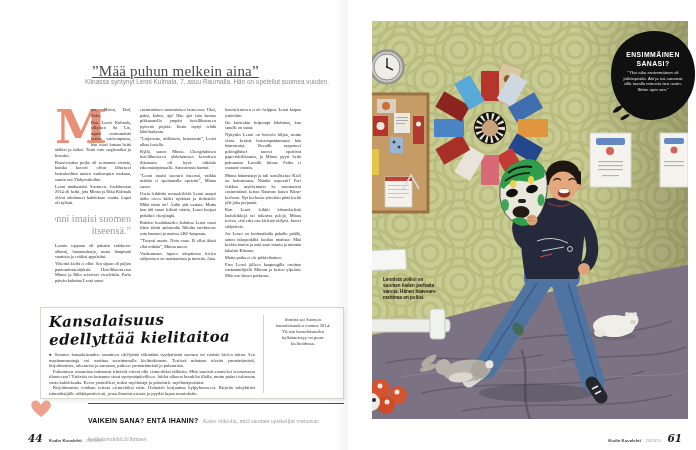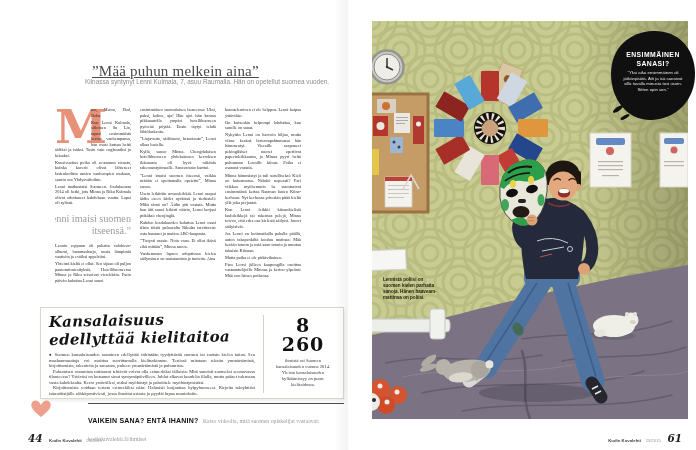--- a/index.html
+++ b/index.html
@@ -98,21 +98,20 @@
       <div class="ib-main">
         <h2 class="ib-heading">Kansalaisuus edellyttää kielitaitoa</h2>
         <div>
             <p>● Suomen kansalaisuuden saaminen edellyttää vähintään tyydyttävää suomen tai ruotsin kielen taitoa. Sen maahanmuuttaja voi osoittaa suorittamalla kielitutkinnon. Testissä mitataan tekstin ymmärtämistä, kirjoittamista, rakenteita ja sanastoa, puheen ymmärtämistä ja puhumista.</p>
             <p>Puhumisen osaamista mittaavat tehtävät voivat olla esimerkiksi tällaisia: Mitä sanoisit suomeksi seuraavassa tilanteessa? Ystäväsi on kutsunut sinut syntymäpäivilleen. Juhlat alkavat kuudelta illalla, mutta pääset tulemaan vasta kahdeksalta. Kerro ystävällesi, miksi myöhästyt ja pahoittele myöhästymistäsi.</p>
             <p>Kirjoittamista voidaan testata esimerkiksi näin: Haluaisit korjauttaa kylpyhuoneesi. Kirjoita taloyhtiösi isännöitsijälle sähköpostiviesti, jossa ilmoitat asiasta ja pyydät lupaa muutoksiin.</p>
           </div>
       </div>
       <div class="ib-divider"></div>
       <div class="ib-side">
-        <div class="ib-number">8 260</div>
         <div class="ib-caption">ihmistä sai Suomen kansalaisuuden vuonna 2014. Yleisin kansalaisuuden hylkäämissyy on puute kielitaidossa.</div>
       </div>
     </div>
 
     <svg class="heart" viewBox="0 0 22 19">
       <path d="M11 18 C3 12 0.5 8 1.5 4.5 C2.4 1.6 6 0.6 8.3 2.6 C9.6 3.7 10.5 5 11 6 C11.5 5 12.4 3.7 13.7 2.6 C16 0.6 19.6 1.6 20.5 4.5 C21.5 8 19 12 11 18 Z" fill="#eda08b"></path>
     </svg>
     <div class="fs-rule"></div>
     <div class="fs-text">
       <span class="fs-q">VAIKEIN SANA? ENTÄ IHANIN?</span>

